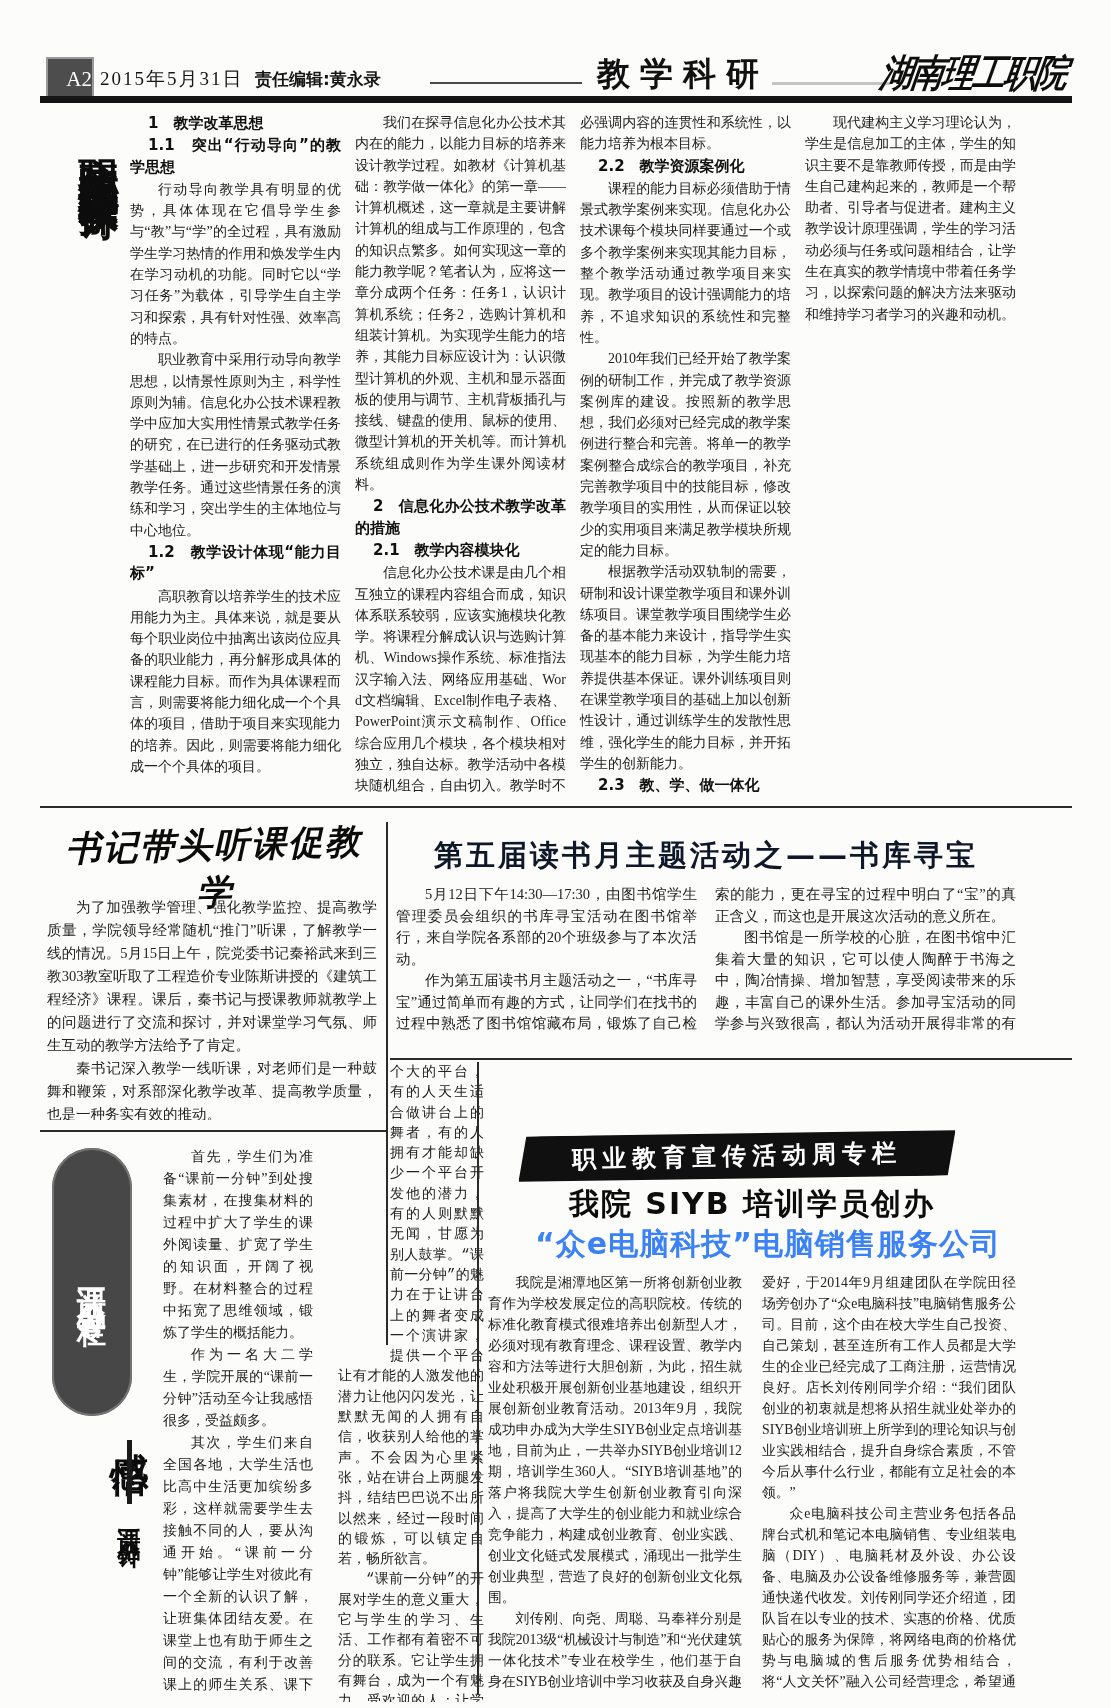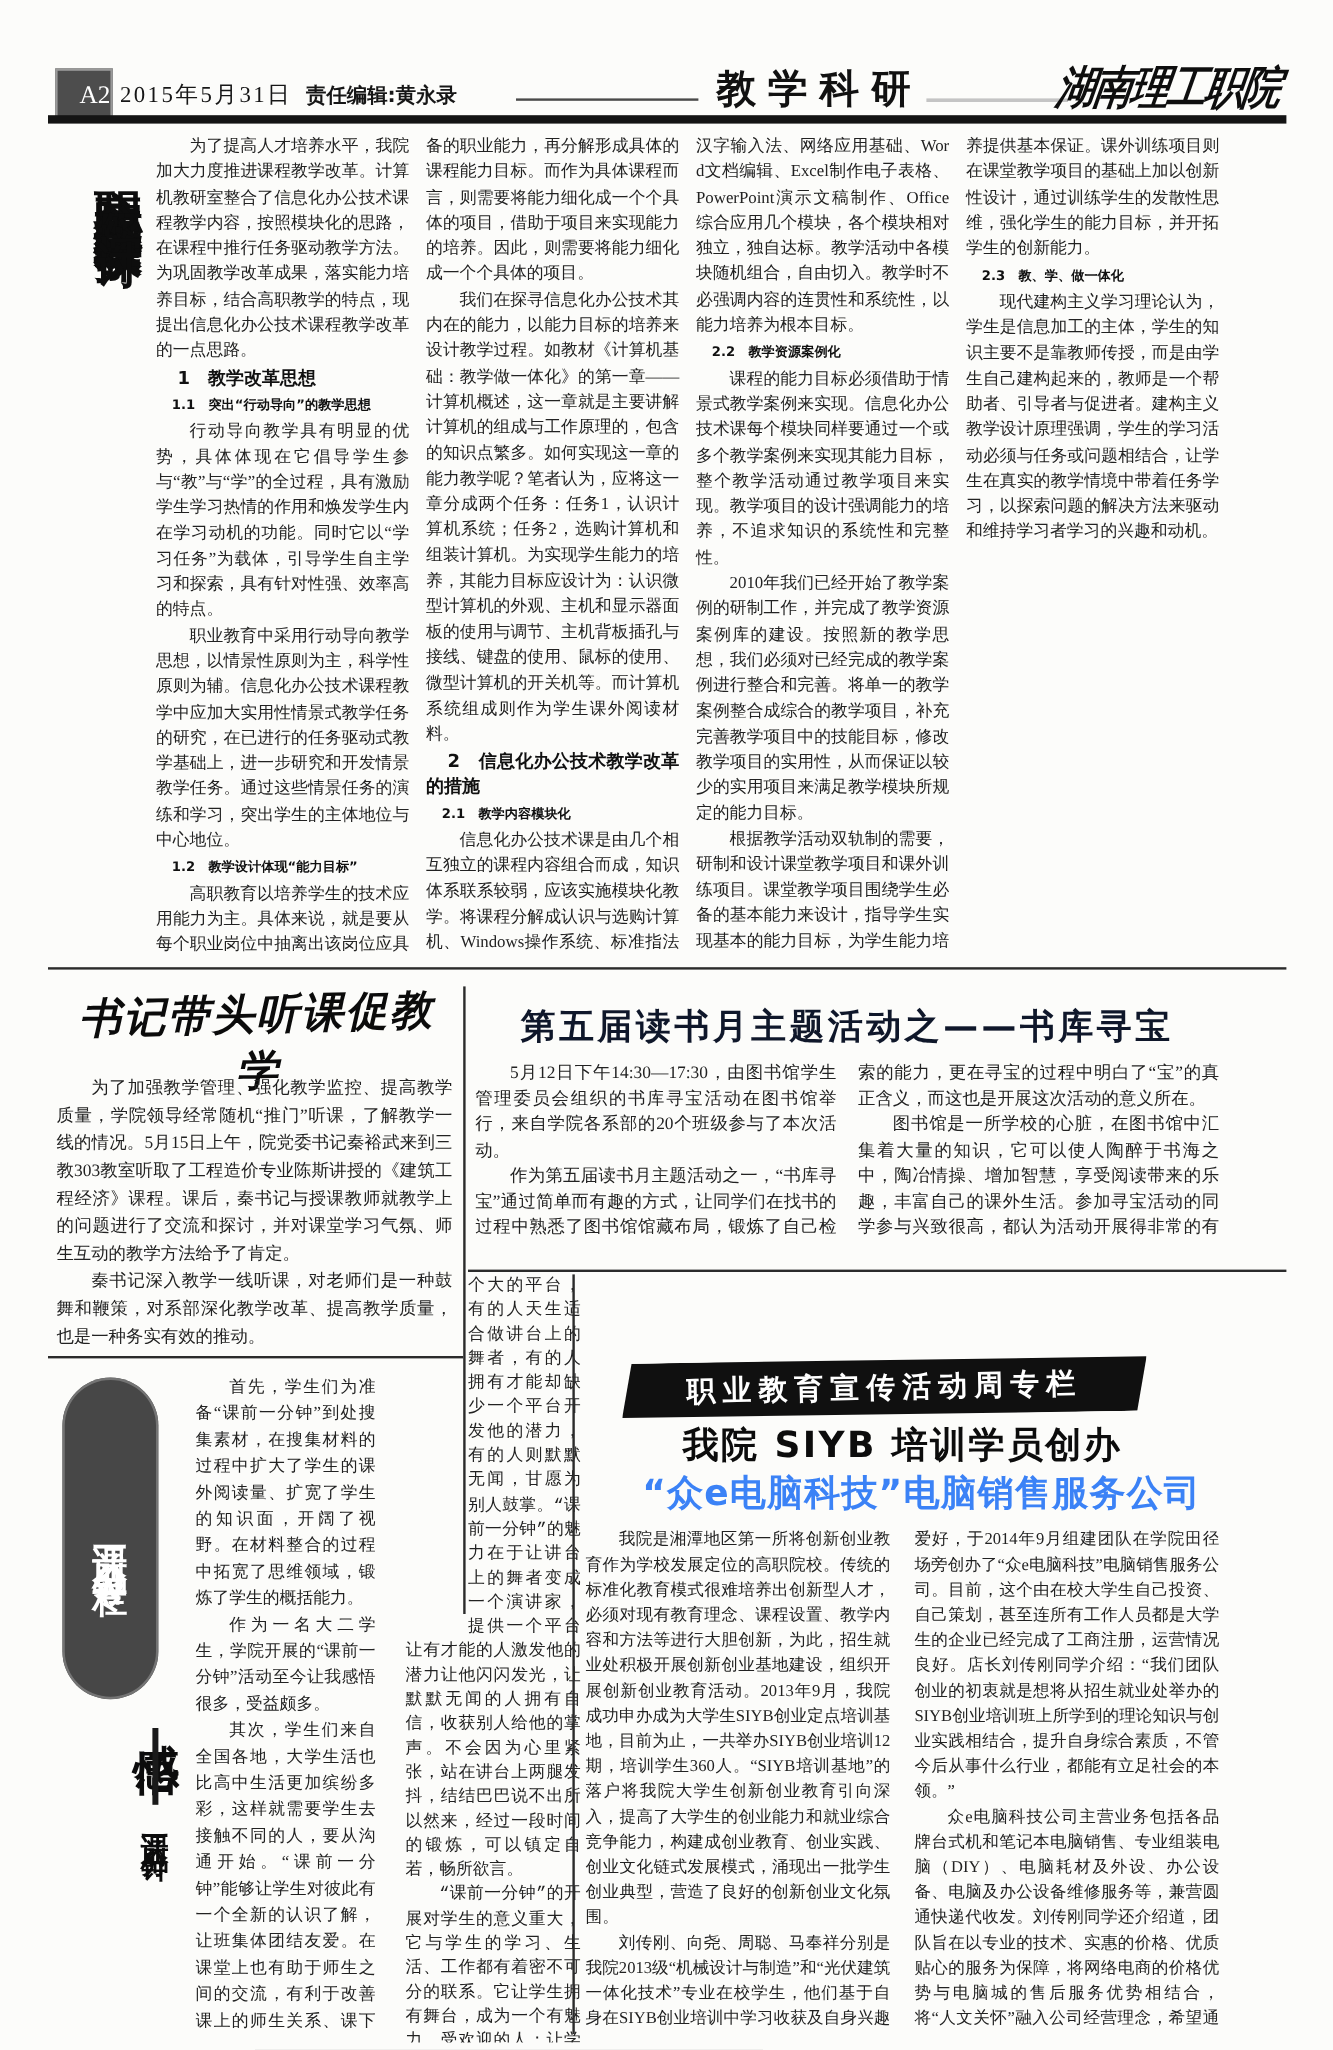--- a/index.html
+++ b/index.html
@@ -25,21 +25,21 @@
   .masthead{left:884px;top:48px;font-size:38px;font-weight:900;font-style:italic;color:#0e0e0e;
         letter-spacing:-2px;transform:skewX(-8deg) scaleX(0.86);transform-origin:left top;white-space:nowrap;}
   .thickbar{left:40px;top:96px;width:1032px;height:7px;background:#141414;}
   
   .main-title{left:44px;top:126px;width:82px;height:624px;margin:0;writing-mode:vertical-rl;
         font-size:40px;font-weight:bold;letter-spacing:3px;color:#0d0d0d;text-align:justify;
         font-family:"Liberation Serif",serif;}
   .main-cols{left:130px;top:112px;width:886px;height:696px;font-size:14px;line-height:21.3px;
         column-count:4;column-gap:14px;column-fill:auto;}
   .main-cols .mh1{font-size:15px;}
-  .main-cols .mh2{font-size:11px;}
+  .main-cols .mh2{font-size:15px;}
   .rule{background:#2b2b2b;}
   .rule-main{left:40px;top:806px;width:1032px;height:2px;}
   .rule-shuku{left:390px;top:1058px;width:682px;height:2px;}
   .rule-shuji{left:40px;top:1130px;width:346px;height:2px;}
   .vr{width:2px;background:#2b2b2b;}
   .vr1{left:386px;top:822px;height:523px;}
   .vr2{left:477px;top:1062px;height:633px;}
   
   .shuji-title{left:50px;top:822px;width:328px;height:66px;margin:0;text-align:center;
         font-size:35px;font-weight:900;font-style:italic;letter-spacing:2px;color:#0b0b0b;
@@ -87,21 +87,20 @@
   <span class="abs issue-date">2015年5月31日</span>
   <span class="abs editor">责任编辑:黄永录</span>
   <div class="abs hl hl-left"></div>
   <div class="abs section-title">教学科研</div>
   <div class="abs hl hl-right"></div>
   <div class="abs masthead">湖南理工职院</div>
   <div class="abs thickbar"></div>
 
   <h1 class="abs main-title">高职院校信息化办公技术教学探讨</h1>
   <div class="abs main-cols jt">
-      <p class="para">为了提高人才培养水平，我院加大力度推进课程教学改革。计算机教研室整合了信息化办公技术课程教学内容，按照模块化的思路，在课程中推行任务驱动教学方法。为巩固教学改革成果，落实能力培养目标，结合高职教学的特点，现提出信息化办公技术课程教学改革的一点思路。</p>
       <p class="mh1">1　教学改革思想</p>
       <p class="mh2">1.1　突出“行动导向”的教学思想</p>
       <p class="para">行动导向教学具有明显的优势，具体体现在它倡导学生参与“教”与“学”的全过程，具有激励学生学习热情的作用和焕发学生内在学习动机的功能。同时它以“学习任务”为载体，引导学生自主学习和探索，具有针对性强、效率高的特点。</p>
       <p class="para">职业教育中采用行动导向教学思想，以情景性原则为主，科学性原则为辅。信息化办公技术课程教学中应加大实用性情景式教学任务的研究，在已进行的任务驱动式教学基础上，进一步研究和开发情景教学任务。通过这些情景任务的演练和学习，突出学生的主体地位与中心地位。</p>
       <p class="mh2">1.2　教学设计体现“能力目标”</p>
       <p class="para">高职教育以培养学生的技术应用能力为主。具体来说，就是要从每个职业岗位中抽离出该岗位应具备的职业能力，再分解形成具体的课程能力目标。而作为具体课程而言，则需要将能力细化成一个个具体的项目，借助于项目来实现能力的培养。因此，则需要将能力细化成一个个具体的项目。</p>
       <p class="para">我们在探寻信息化办公技术其内在的能力，以能力目标的培养来设计教学过程。如教材《计算机基础：教学做一体化》的第一章——计算机概述，这一章就是主要讲解计算机的组成与工作原理的，包含的知识点繁多。如何实现这一章的能力教学呢？笔者认为，应将这一章分成两个任务：任务1，认识计算机系统；任务2，选购计算机和组装计算机。为实现学生能力的培养，其能力目标应设计为：认识微型计算机的外观、主机和显示器面板的使用与调节、主机背板插孔与接线、键盘的使用、鼠标的使用、微型计算机的开关机等。而计算机系统组成则作为学生课外阅读材料。</p>
       <p class="mh1">2　信息化办公技术教学改革的措施</p>
       <p class="mh2">2.1　教学内容模块化</p>
       <p class="para">信息化办公技术课是由几个相互独立的课程内容组合而成，知识体系联系较弱，应该实施模块化教学。将课程分解成认识与选购计算机、Windows操作系统、标准指法汉字输入法、网络应用基础、Word文档编辑、Excel制作电子表格、PowerPoint演示文稿制作、Office综合应用几个模块，各个模块相对独立，独自达标。教学活动中各模块随机组合，自由切入。教学时不必强调内容的连贯性和系统性，以能力培养为根本目标。</p>

